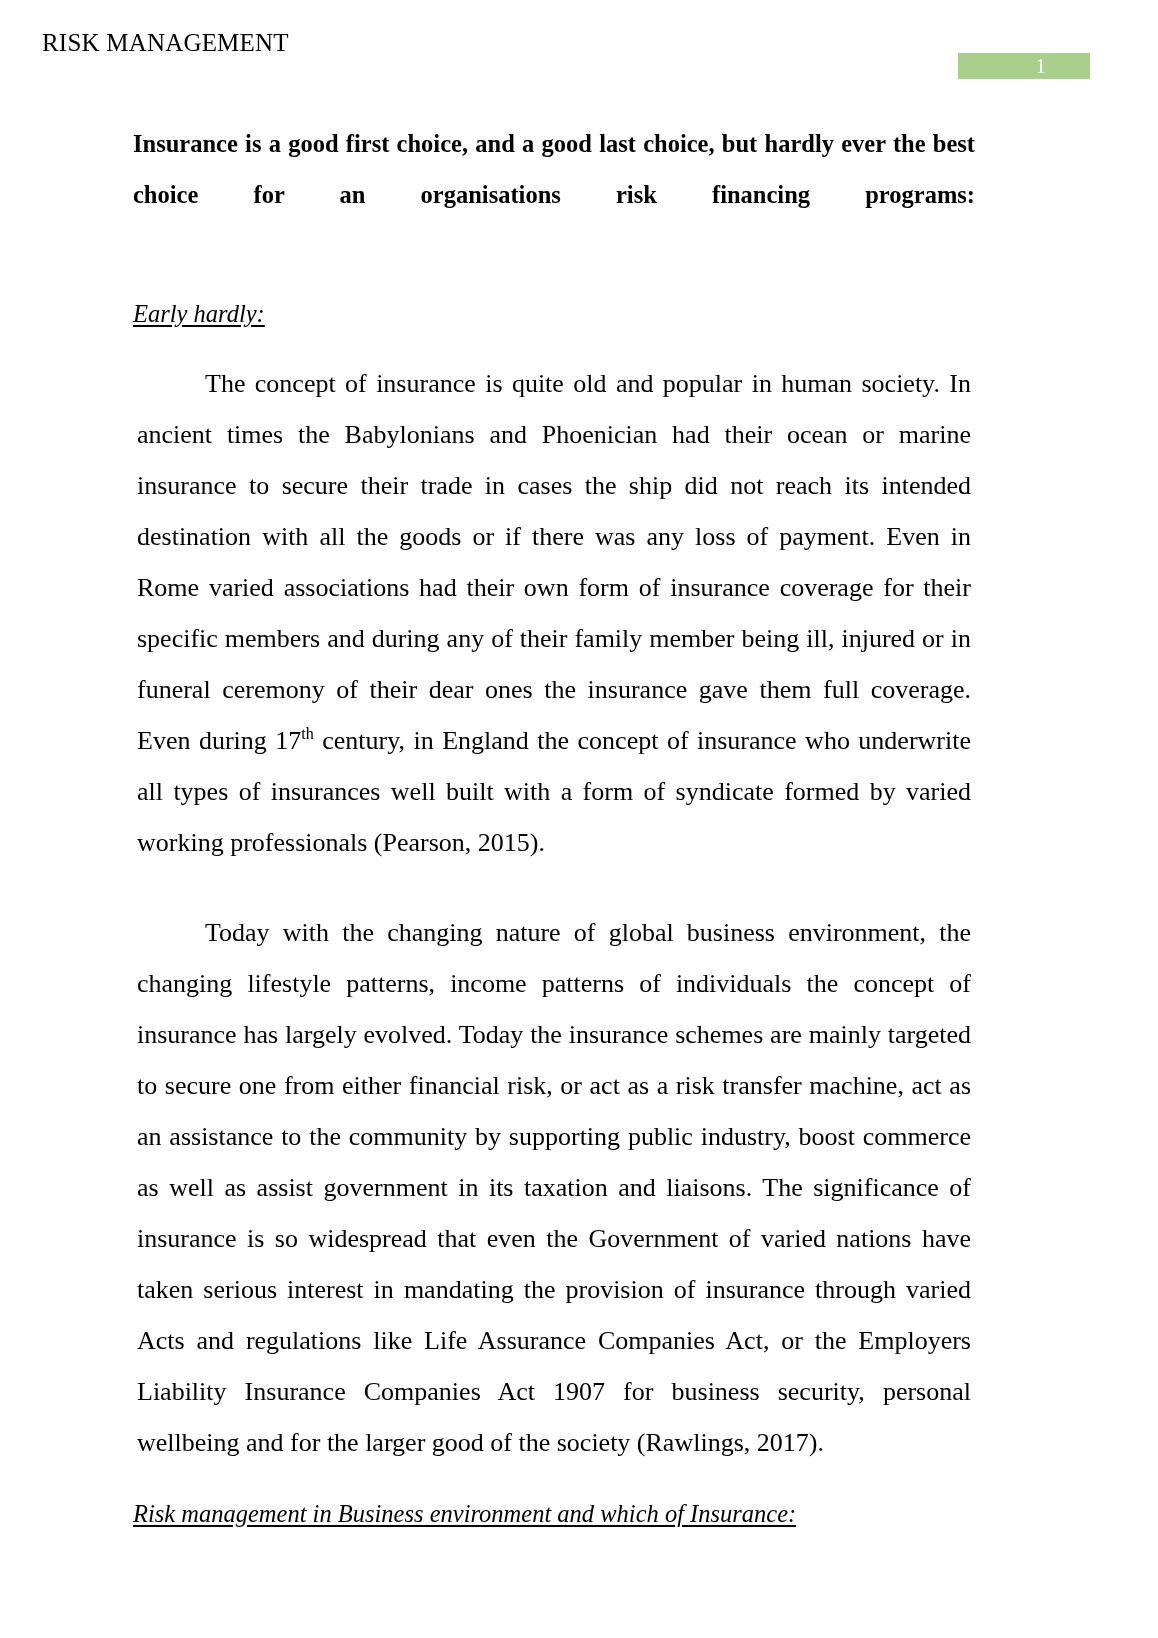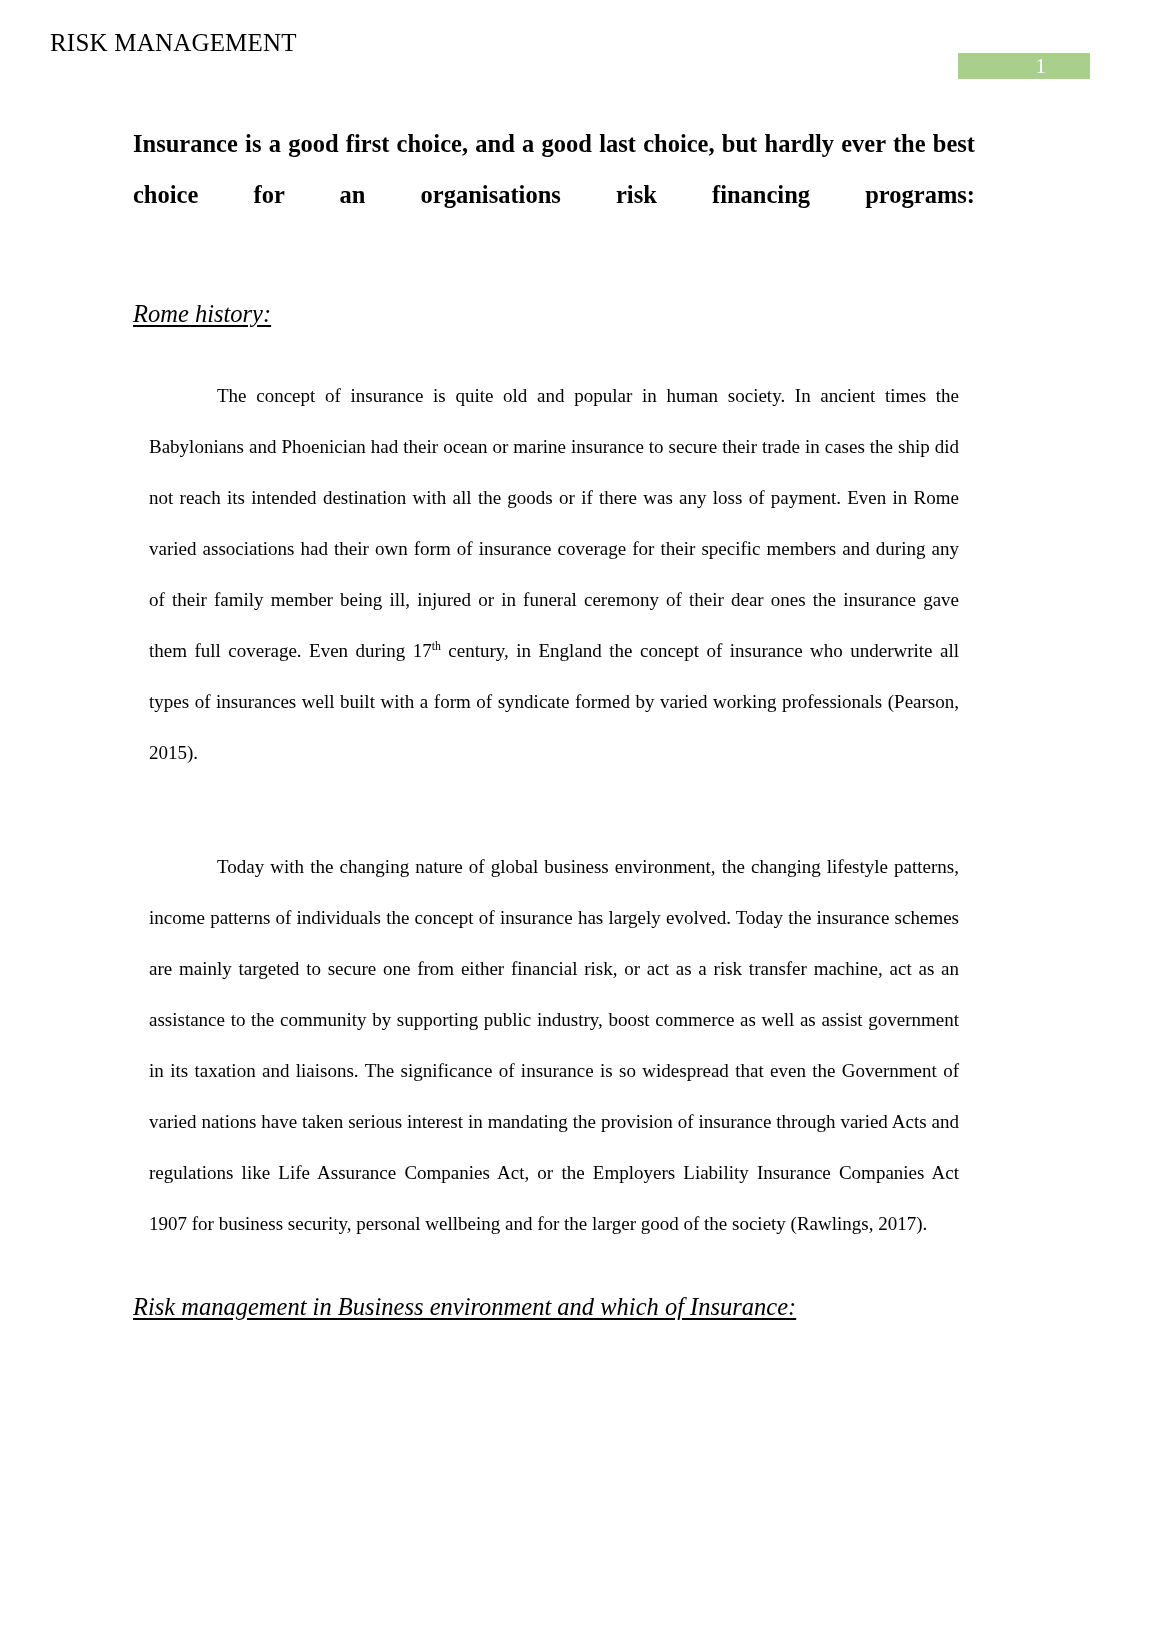--- a/index.html
+++ b/index.html
@@ -23,21 +23,21 @@
   
   .header {
     position: absolute;
     top: 0;
     left: 0;
     width: 1158px;
     height: 92px;
   }
   .header-title {
     position: absolute;
-    left: 50px;
+    left: 42px;
     top: 28px;
     font-size: 25px;
     line-height: 30px;
     letter-spacing: 0.2px;
     white-space: nowrap;
   }
   .page-number-badge {
     position: absolute;
     left: 958px;
     top: 53px;
@@ -84,25 +84,25 @@
     line-height: 51px;
     font-style: italic;
     text-decoration: underline;
     text-underline-offset: 3px;
     margin: 0;
     padding: 0;
     white-space: nowrap;
   }
 
   .para {
-    font-size: 19px;
+    font-size: 26px;
     line-height: 51px;
     text-align: justify;
     text-justify: inter-word;
-    margin: 16px;
+    margin: 4px;
     padding: 0;
     hyphens: none;
   }
   .para.indented {
     text-indent: 68px;
   }
 
   
   .gap-title-sub   { height: 17px; }
   .gap-sub-para    { height: 15px; }
@@ -128,21 +128,21 @@
       <span class="page-number" style="color: rgb(255, 255, 255);">1</span>
     </div>
   </div>
 
   <div class="content">
 
     <div class="doc-title">Insurance is a good first choice, and a good last choice, but hardly ever the best choice for an organisations risk financing programs:</div>
 
     <div class="gap-title-sub"></div>
 
-    <div class="subheading">Rome history:</div>
+    <div class="subheading">Early hardly:</div>
 
     <div class="gap-sub-para"></div>
 
     <p class="para indented"><span>The concept of insurance is quite old and popular in human society. In ancient times the Babylonians and Phoenician had their ocean or marine insurance to secure their trade in cases the ship did not reach its intended destination with all the goods or if there was any loss of payment. Even in Rome varied associations had their own form of insurance coverage for their specific members and during any of their family member being ill, injured or in funeral ceremony of their dear ones the insurance gave them full coverage. Even during 17</span><sup>th</sup><span> century, in England the concept of insurance who underwrite all types of insurances well built with a form of syndicate formed by varied working professionals (Pearson, 2015).</span></p>
 
     <div class="gap-para-sub"></div>
 
 
     <div class="gap-sub-para2"></div>
 

